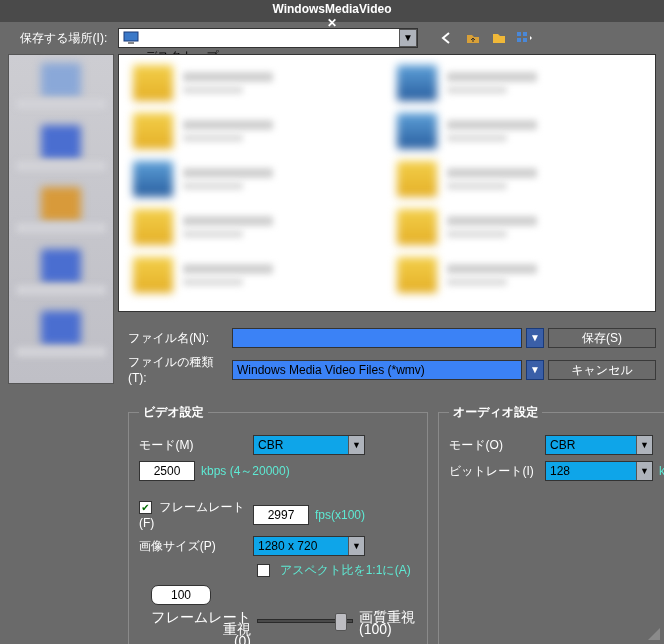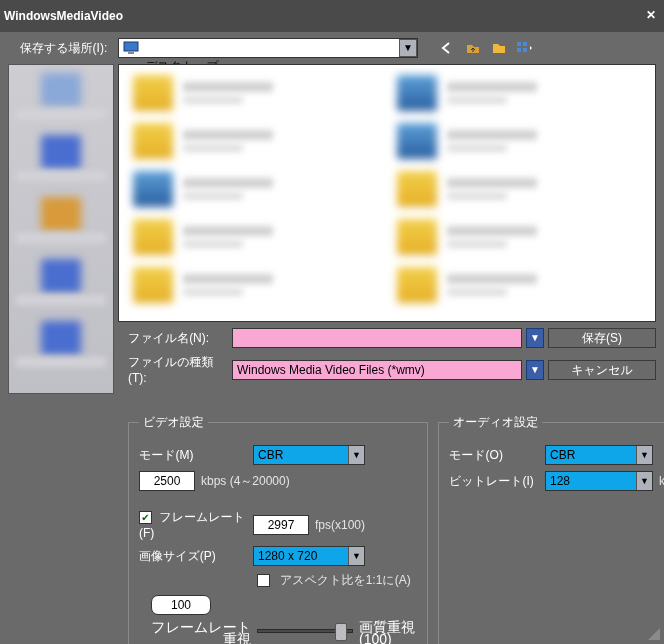--- a/index.html
+++ b/index.html
@@ -1,18 +1,18 @@
 <!DOCTYPE html>
 <html><head>
 <meta charset="utf-8">
 <style>
 * { box-sizing: border-box; margin: 0; padding: 0; font-family: "MS UI Gothic", "Yu Gothic", sans-serif; }
 body { background: #6a6a6a; width: 664px; height: 644px; overflow: hidden; }
 
-.titlebar { background: #4a4a4a; height: 32px; display: flex; align-items: center; padding: 2px 4px; color: #fff; font-size: 12px; }
+.titlebar { background: #4a4a4a; height: 22px; display: flex; align-items: center; padding: 2px 4px; color: #fff; font-size: 12px; flex-direction: column; }
 .titlebar .title { flex: 1; font-weight: bold; }
 .titlebar .close { width: 18px; height: 16px; text-align: center; cursor: pointer; font-weight: bold; }
 
 .toprow { display: flex; align-items: center; padding: 6px 24px 4px 20px; gap: 6px; color: #fff; font-size: 12px; }
 .toprow .loc-label { min-width: 92px; }
 .loc-select { flex: 0 0 300px; height: 20px; display: flex; align-items: center; background: #fff; border: 1px solid #333; }
 .loc-select .monitor-icon { width: 16px; height: 14px; margin: 0 4px; display: inline-block; }
 .loc-select .monitor-icon svg { width: 16px; height: 14px; }
 .loc-select .loc-text { flex: 1; color: #000; font-size: 12px; padding-left: 2px; margin-top: 36px; }
 .loc-select .dd { width: 18px; height: 18px; background: #aeb3bb; border: 1px solid #555; text-align: center; font-size: 10px; line-height: 16px; color: #000; }
@@ -31,38 +31,38 @@
 .filelist .grid { display: grid; grid-template-columns: 1fr 1fr; gap: 12px 20px; padding: 10px 14px; }
 .file-item { display: flex; align-items: center; gap: 10px; }
 .file-item .ficon { width: 40px; height: 36px; background: linear-gradient(#f3cf4a,#e5b028); border-radius: 2px; filter: blur(4px); }
 .file-item .ficon.blue { background: linear-gradient(#5da0d8,#2a5fa0); }
 .file-item .ftxt { flex: 1; }
 .file-item .ftxt .l1 { width: 90px; height: 10px; background: #d0d0d0; filter: blur(3px); border-radius: 2px; margin-bottom: 4px; }
 .file-item .ftxt .l2 { width: 60px; height: 8px; background: #dedede; filter: blur(3px); border-radius: 2px; }
 
 .filefields { position: absolute; left: 128px; right: 8px; top: 328px; display: grid; grid-template-columns: 100px 1fr 18px 108px; row-gap: 6px; column-gap: 4px; align-items: center; }
 .filefields label { color: #fff; font-size: 12px; }
-.filefields .txt { height: 20px; background: #f9a8d4; border: 1px solid #333; color: #000; font-size: 12px; padding: 2px 4px; }
+.filefields .txt { height: 20px; background: #3b82f6; border: 1px solid #333; color: #000; font-size: 12px; padding: 2px 4px; }
 .filefields .dd { width: 18px; height: 20px; background: #3a5fa8; border: 1px solid #1a3a78; text-align:center; color:#fff; font-size:10px; line-height:18px; }
 .filefields .btn { height: 20px; background: #6a6a6a; border: 1px solid #3a3a3a; color: #fff; font-size: 12px; text-align: center; line-height: 18px; cursor: pointer; }
 
 .settings-row { display: flex; gap: 10px; padding: 16px 8px 8px 128px; }
 fieldset { border: 1px solid #8a8a8a; padding: 8px 10px 10px 10px; color: #fff; }
-legend { font-size: 12px; padding: 0 4px; color: #fff; }
+legend { font-size: 12px; padding: 0 4px; color: #fff; font-weight: bold; }
 .video-fs { flex: 0 0 296px; }
 .audio-fs { flex: 0 0 216px; }
 
 .row { display: flex; align-items: center; margin: 6px 0; font-size: 12px; gap: 6px; }
 .row .lbl { width: 108px; }
 .sel { width: 112px; height: 20px; background: #0ea5e9; border: 1px solid #333; display: flex; align-items: center; }
 .sel .stxt { flex: 1; color: #000; padding: 0 4px; font-size: 12px; }
 .sel .sdd { width: 16px; height: 18px; background: #aeb3bb; border-left: 1px solid #555; text-align: center; font-size: 9px; line-height: 18px; color:#000; }
 .sel.sm { width: 70px; }
 .numbox { width: 56px; height: 20px; background: #fff; border: 1px solid #333; color: #000; text-align: center; font-size: 12px; line-height: 18px; }
-.unit { font-size: 12px; color: #e5e5e5; }
+.unit { font-size: 12px; color: #5eead4; }
 .chk { width: 13px; height: 13px; background: #fff; border: 1px solid #333; display: inline-flex; align-items: center; justify-content: center; font-size: 10px; color:#006a00; margin-right: 4px; }
 
 .slider-row { display: flex; align-items: flex-start; font-size: 14px; gap: 6px; margin-top: 4px; }
 .slider-row .slab-l { width: 112px; text-align: right; line-height: 12px; }
 .slider-row .slab-r { width: 58px; text-align: left; line-height: 12px; }
 .slider-track { flex: 0 0 96px; position: relative; height: 24px; }
 .slider-track .track { position: absolute; top: 8px; left: 0; right: 0; height: 4px; background: #4a4a4a; border: 1px solid #2a2a2a; }
 .slider-track .thumb { position: absolute; top: 2px; left: 78px; width: 12px; height: 18px; background: #bdbdc2; border: 1px solid #555; border-radius: 2px; }
 
 .audio-fs .row .lbl { width: 90px; }

